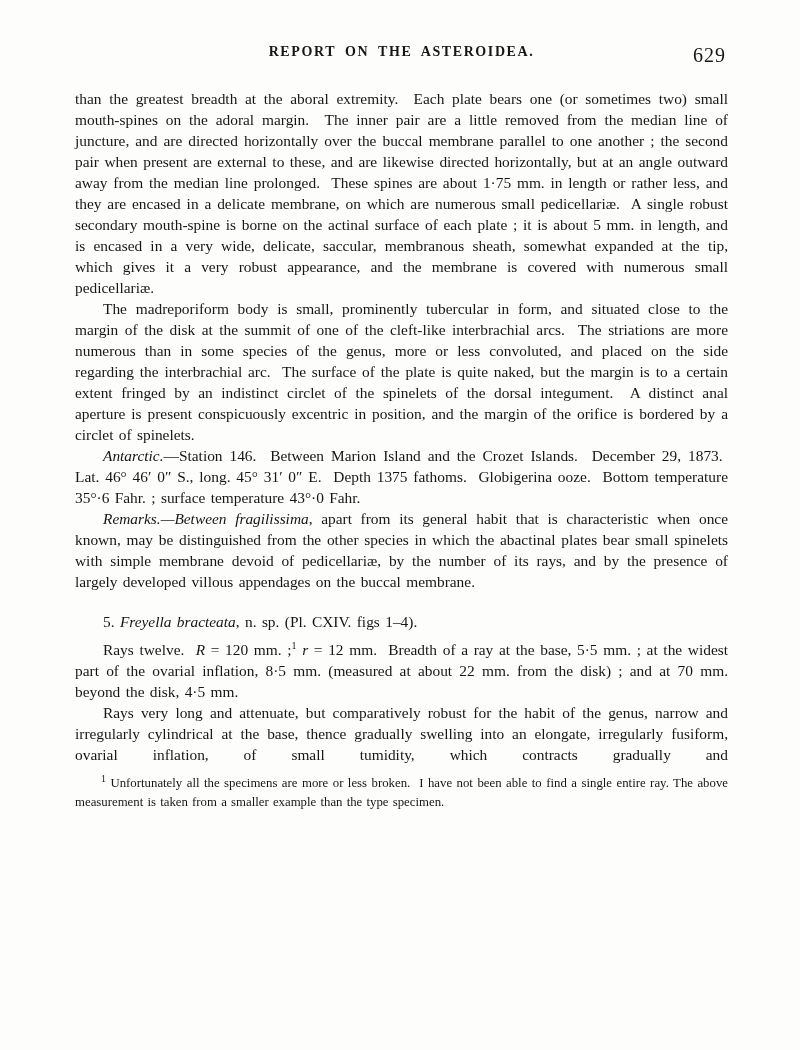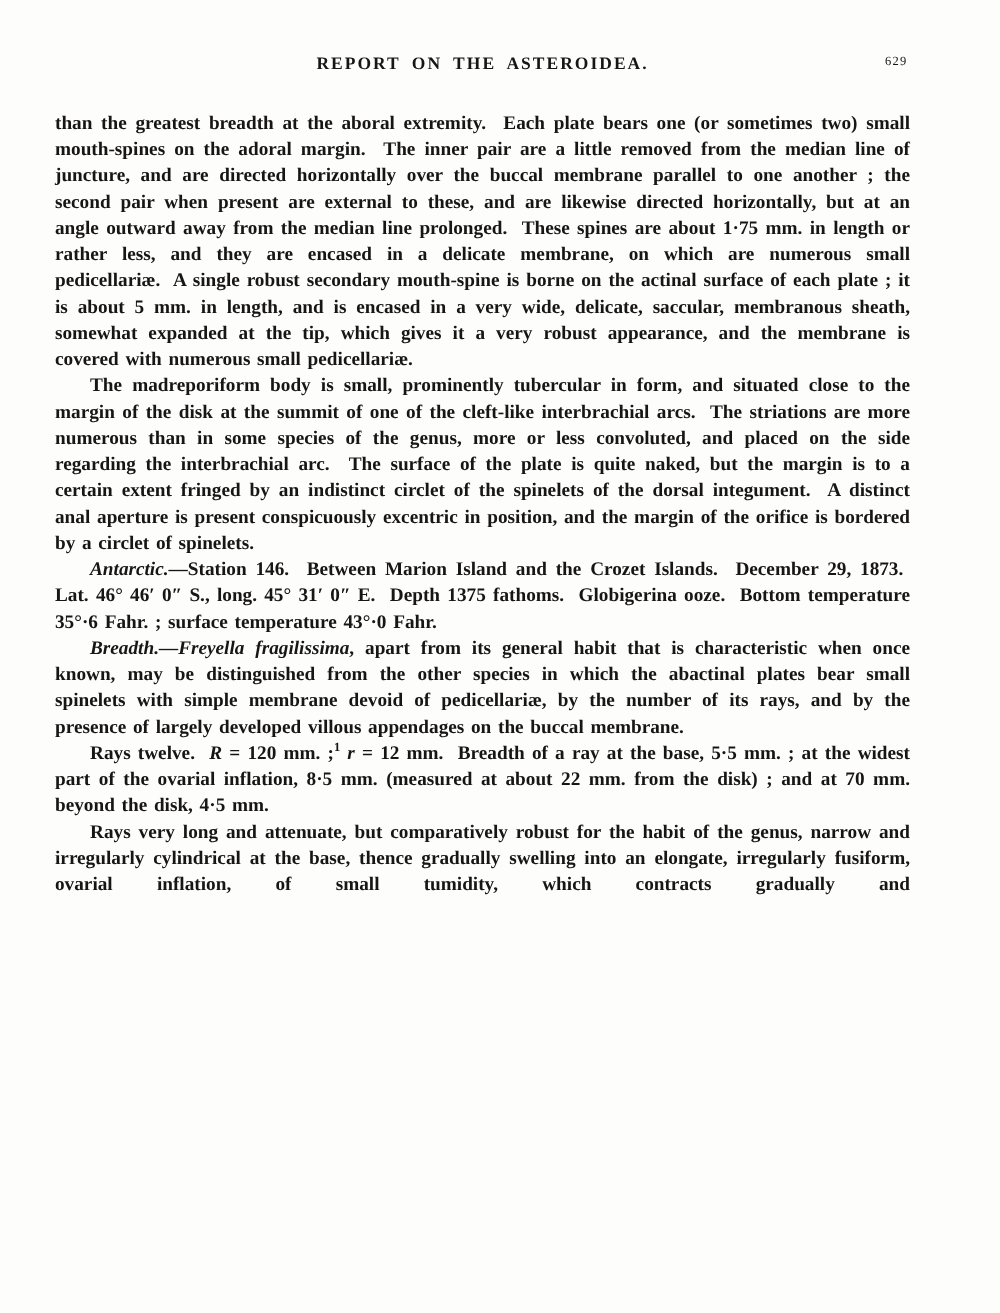--- a/index.html
+++ b/index.html
@@ -2,21 +2,21 @@
 <html><head>
 <meta charset="utf-8">
 <style>
   html, body { margin: 0; padding: 0; background: #ffffff; }
   .page {
     position: relative;
     width: 800px;
     height: 1050px;
     box-sizing: border-box;
     background: #fdfdfc;
-    padding: 44px 72px 0 44px;
+    padding: 44px 72px 0 75px;
     font-family: "Liberation Serif", "DejaVu Serif", serif;
     color: #171614;
     overflow: hidden;
   }
   .header {
     position: relative;
     height: 22px;
     margin-bottom: 22px;
   }
   .running-title {
@@ -24,33 +24,32 @@
     left: 0; right: 0;
     text-align: center;
     font-size: 14px;
     font-weight: bold;
     letter-spacing: 1.6px;
     word-spacing: 4px;
   }
   .page-number {
     position: absolute;
     right: 2px; top: 0;
-    font-size: 10px;
+    font-size: 20px;
     letter-spacing: 1px;
   }
   .content {
     font-size: 15.4px;
     line-height: 21px;
     text-align: justify;
     word-spacing: 1.5px;
   }
   .content p {
     margin: 0;
     text-indent: 28px;
-    font-weight: bold;
   }
   .content p.noindent { text-indent: 0; }
   .content p.fill-last { text-align-last: justify; }
   .species-heading {
     margin: 19px 0 7px 0 !important;
   }
   .it { font-style: italic; }
   .sup {
     vertical-align: super;
     font-size: 10px;
@@ -72,21 +71,25 @@
 
   <div class="header">
     <div class="running-title">REPORT ON THE ASTEROIDEA.</div>
     <div class="page-number">629</div>
   </div>
 
   <div class="content">
     <p class="noindent"><span>than the greatest breadth at the aboral extremity.&nbsp; Each plate bears one (or sometimes two) small mouth-spines on the adoral margin.&nbsp; The inner pair are a little removed from the median line of juncture, and are directed horizontally over the buccal membrane parallel to one another ; the second pair when present are external to these, and are likewise directed horizontally, but at an angle outward away from the median line prolonged.&nbsp; These spines are about 1·75 mm. in length or rather less, and they are encased in a delicate membrane, on which are numerous small pedicellariæ.&nbsp; A single robust secondary mouth-spine is borne on the actinal surface of each plate ; it is about 5 mm. in length, and is encased in a very wide, delicate, saccular, membranous sheath, somewhat expanded at the tip, which gives it a very robust appearance, and the membrane is covered with numerous small pedicellariæ.</span></p>
     <p><span>The madreporiform body is small, prominently tubercular in form, and situated close to the margin of the disk at the summit of one of the cleft-like interbrachial arcs.&nbsp; The striations are more numerous than in some species of the genus, more or less convoluted, and placed on the side regarding the interbrachial arc.&nbsp; The surface of the plate is quite naked, but the margin is to a certain extent fringed by an indistinct circlet of the spinelets of the dorsal integument.&nbsp; A distinct anal aperture is present conspicuously excentric in position, and the margin of the orifice is bordered by a circlet of spinelets.</span></p>
     <p><span class="it">Antarctic.</span><span>—Station 146.&nbsp; Between Marion Island and the Crozet Islands.&nbsp; December 29, 1873.&nbsp; Lat. 46° 46′ 0″ S., long. 45° 31′ 0″ E.&nbsp; Depth 1375 fathoms.&nbsp; Globigerina ooze.&nbsp; Bottom temperature 35°·6 Fahr. ; surface temperature 43°·0 Fahr.</span></p>
-    <p><span class="it">Breadth.—Freyella fragilissima</span><span>, apart from its general habit that is characteristic when once known, may be distinguished from the other species in which the abactinal plates bear small spinelets with simple membrane devoid of pedicellariæ, by the number of its rays, and by the presence of largely developed villous appendages on the buccal membrane.</span></p>
+    <p><span class="it">Remarks.—Between fragilissima</span><span>, apart from its general habit that is characteristic when once known, may be distinguished from the other species in which the abactinal plates bear small spinelets with simple membrane devoid of pedicellariæ, by the number of its rays, and by the presence of largely developed villous appendages on the buccal membrane.</span></p>
 
+    <p class="species-heading"><span>5. </span><span class="it">Freyella bracteata</span><span>, n. sp. (Pl. CXIV. figs 1–4).</span></p>
 
     <p><span>Rays twelve.&nbsp; </span><span class="it">R</span><span> = 120 mm. ;</span><span class="sup">1</span><span> </span><span class="it">r</span><span> = 12 mm.&nbsp; Breadth of a ray at the base, 5·5 mm. ; at the widest part of the ovarial inflation, 8·5 mm. (measured at about 22 mm. from the disk) ; and at 70 mm. beyond the disk, 4·5 mm.</span></p>
     <p class="fill-last"><span>Rays very long and attenuate, but comparatively robust for the habit of the genus, narrow and irregularly cylindrical at the base, thence gradually swelling into an elongate, irregularly fusiform, ovarial inflation, of small tumidity, which contracts gradually and</span></p>
   </div>
 
+  <div class="footnote">
+    <p><span class="sup">1</span><span> Unfortunately all the specimens are more or less broken.&nbsp; I have not been able to find a single entire ray. The above measurement is taken from a smaller example than the type specimen.</span></p>
+  </div>
 
 </div>
 
 </body></html>

